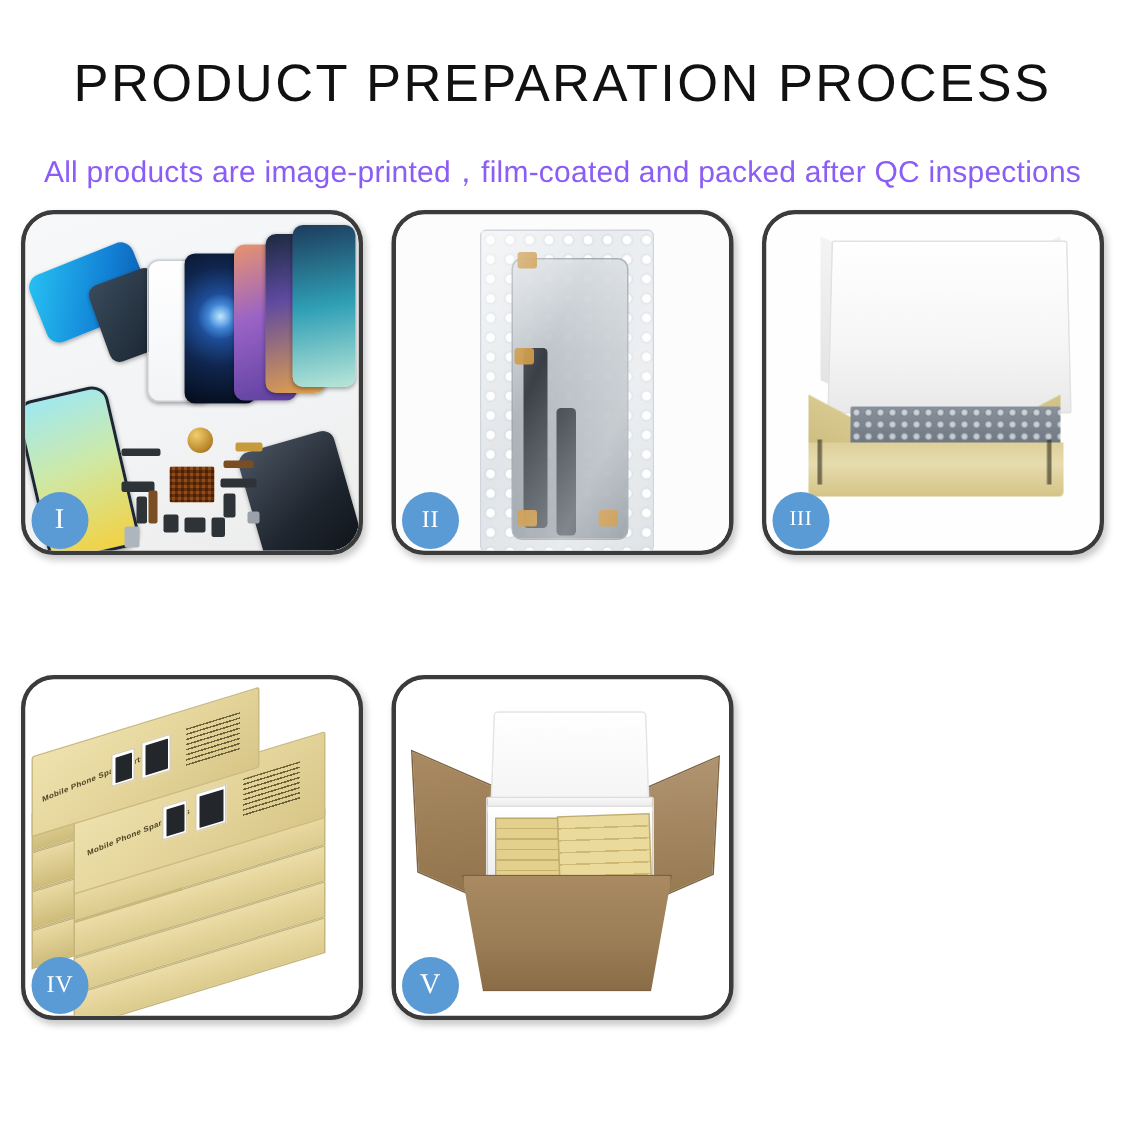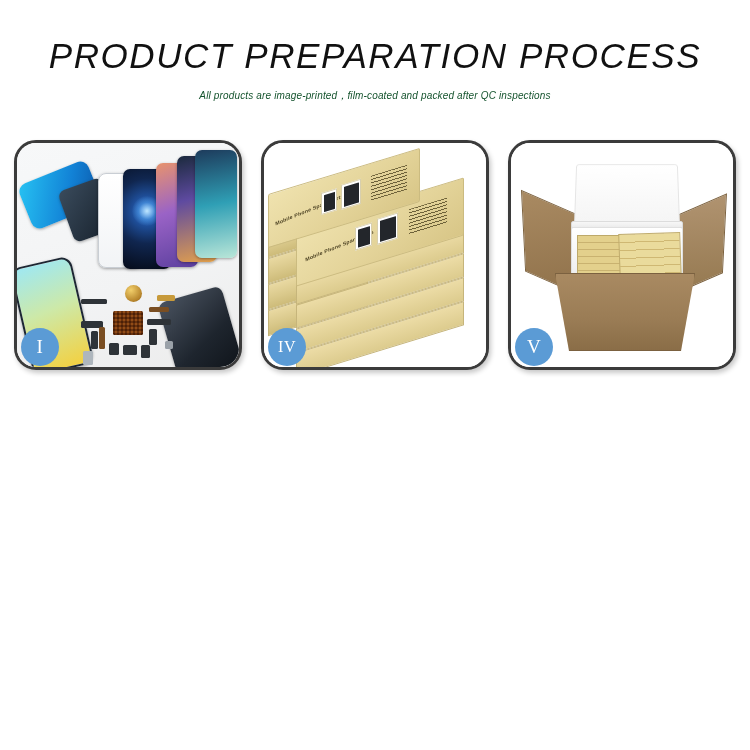--- a/index.html
+++ b/index.html
@@ -19,38 +19,37 @@
     background: #ffffff;
   }
 
   
   .header {
     position: absolute;
     top: 38px;
     left: 0;
     width: 750px;
     text-align: center;
-    font-style: italic;
   }
   .title {
     font-family: "Liberation Sans", sans-serif;
     font-size: 35px;
     font-weight: 400;
     letter-spacing: 1.6px;
     color: #111111;
     line-height: 1.05;
     white-space: nowrap;
   }
   .subtitle {
-    margin-top: 14px;
+    margin-top: 26px;
     font-family: "Liberation Sans", sans-serif;
-    font-size: 10px;
+    font-size: 20px;
     font-weight: 400;
     letter-spacing: 0.15px;
-    color: #14532d;
+    color: #8b5cf6;
     white-space: nowrap;
   }
 
   
   .grid {
     position: absolute;
     top: 140px;
     left: 14px;
     width: 722px;
     display: grid;
@@ -418,21 +417,50 @@
           <div class="chip" style="left:30px; top:60px; width:10px; height:12px;"></div>
           <div class="chip" style="left:44px; top:62px; width:14px; height:10px;"></div>
           <div class="chip" style="left:62px; top:62px; width:9px; height:13px;"></div>
           <div class="chip" style="left:4px; top:68px; width:10px; height:14px; background:#aeb6bd;"></div>
           <div class="chip" style="left:86px; top:58px; width:8px; height:8px; background:#9aa1a8;"></div>
         </div>
       </div>
       <div class="badge">I</div>
     </div>
 
-
+    <div class="panel">
+      <div class="panel-inner p2">
+        <div class="bubble-bag">
+          <div class="screen-in-bag"></div>
+          <div class="flex-cable"></div>
+          <div class="flex-cable b"></div>
+          <div class="tape" style="left:24px; top:14px;"></div>
+          <div class="tape" style="left:22px; top:78px;"></div>
+          <div class="tape" style="left:24px; top:186px;"></div>
+          <div class="tape" style="left:78px; top:186px;"></div>
+          <div class="bag-gloss"></div>
+        </div>
+      </div>
+      <div class="badge wide">II</div>
+    </div>
+
+    <div class="panel">
+      <div class="panel-inner p3">
+        <div class="p3-lid-flapL"></div>
+        <div class="p3-lid-flapR"></div>
+        <div class="p3-lid"></div>
+        <div class="p3-tray-left"></div>
+        <div class="p3-tray-right"></div>
+        <div class="p3-tray-inner"></div>
+        <div class="p3-tray-front"></div>
+        <div class="p3-edge-dark" style="left:34px; top:150px;"></div>
+        <div class="p3-edge-dark" style="right:32px; top:150px;"></div>
+      </div>
+      <div class="badge xwide">III</div>
+    </div>
 
     <div class="panel">
       <div class="panel-inner p4">
         <div class="stack">
 
           <div class="box-side" style="left:0px;  top:62px;  width:100px; height:26px; transform:skewY(-17deg);"></div>
           <div class="box-side" style="left:0px;  top:88px;  width:100px; height:26px; transform:skewY(-17deg);"></div>
           <div class="box-side" style="left:0px;  top:114px; width:100px; height:26px; transform:skewY(-17deg);"></div>
           <div class="box-side" style="left:0px;  top:140px; width:100px; height:26px; transform:skewY(-17deg);"></div>
 

